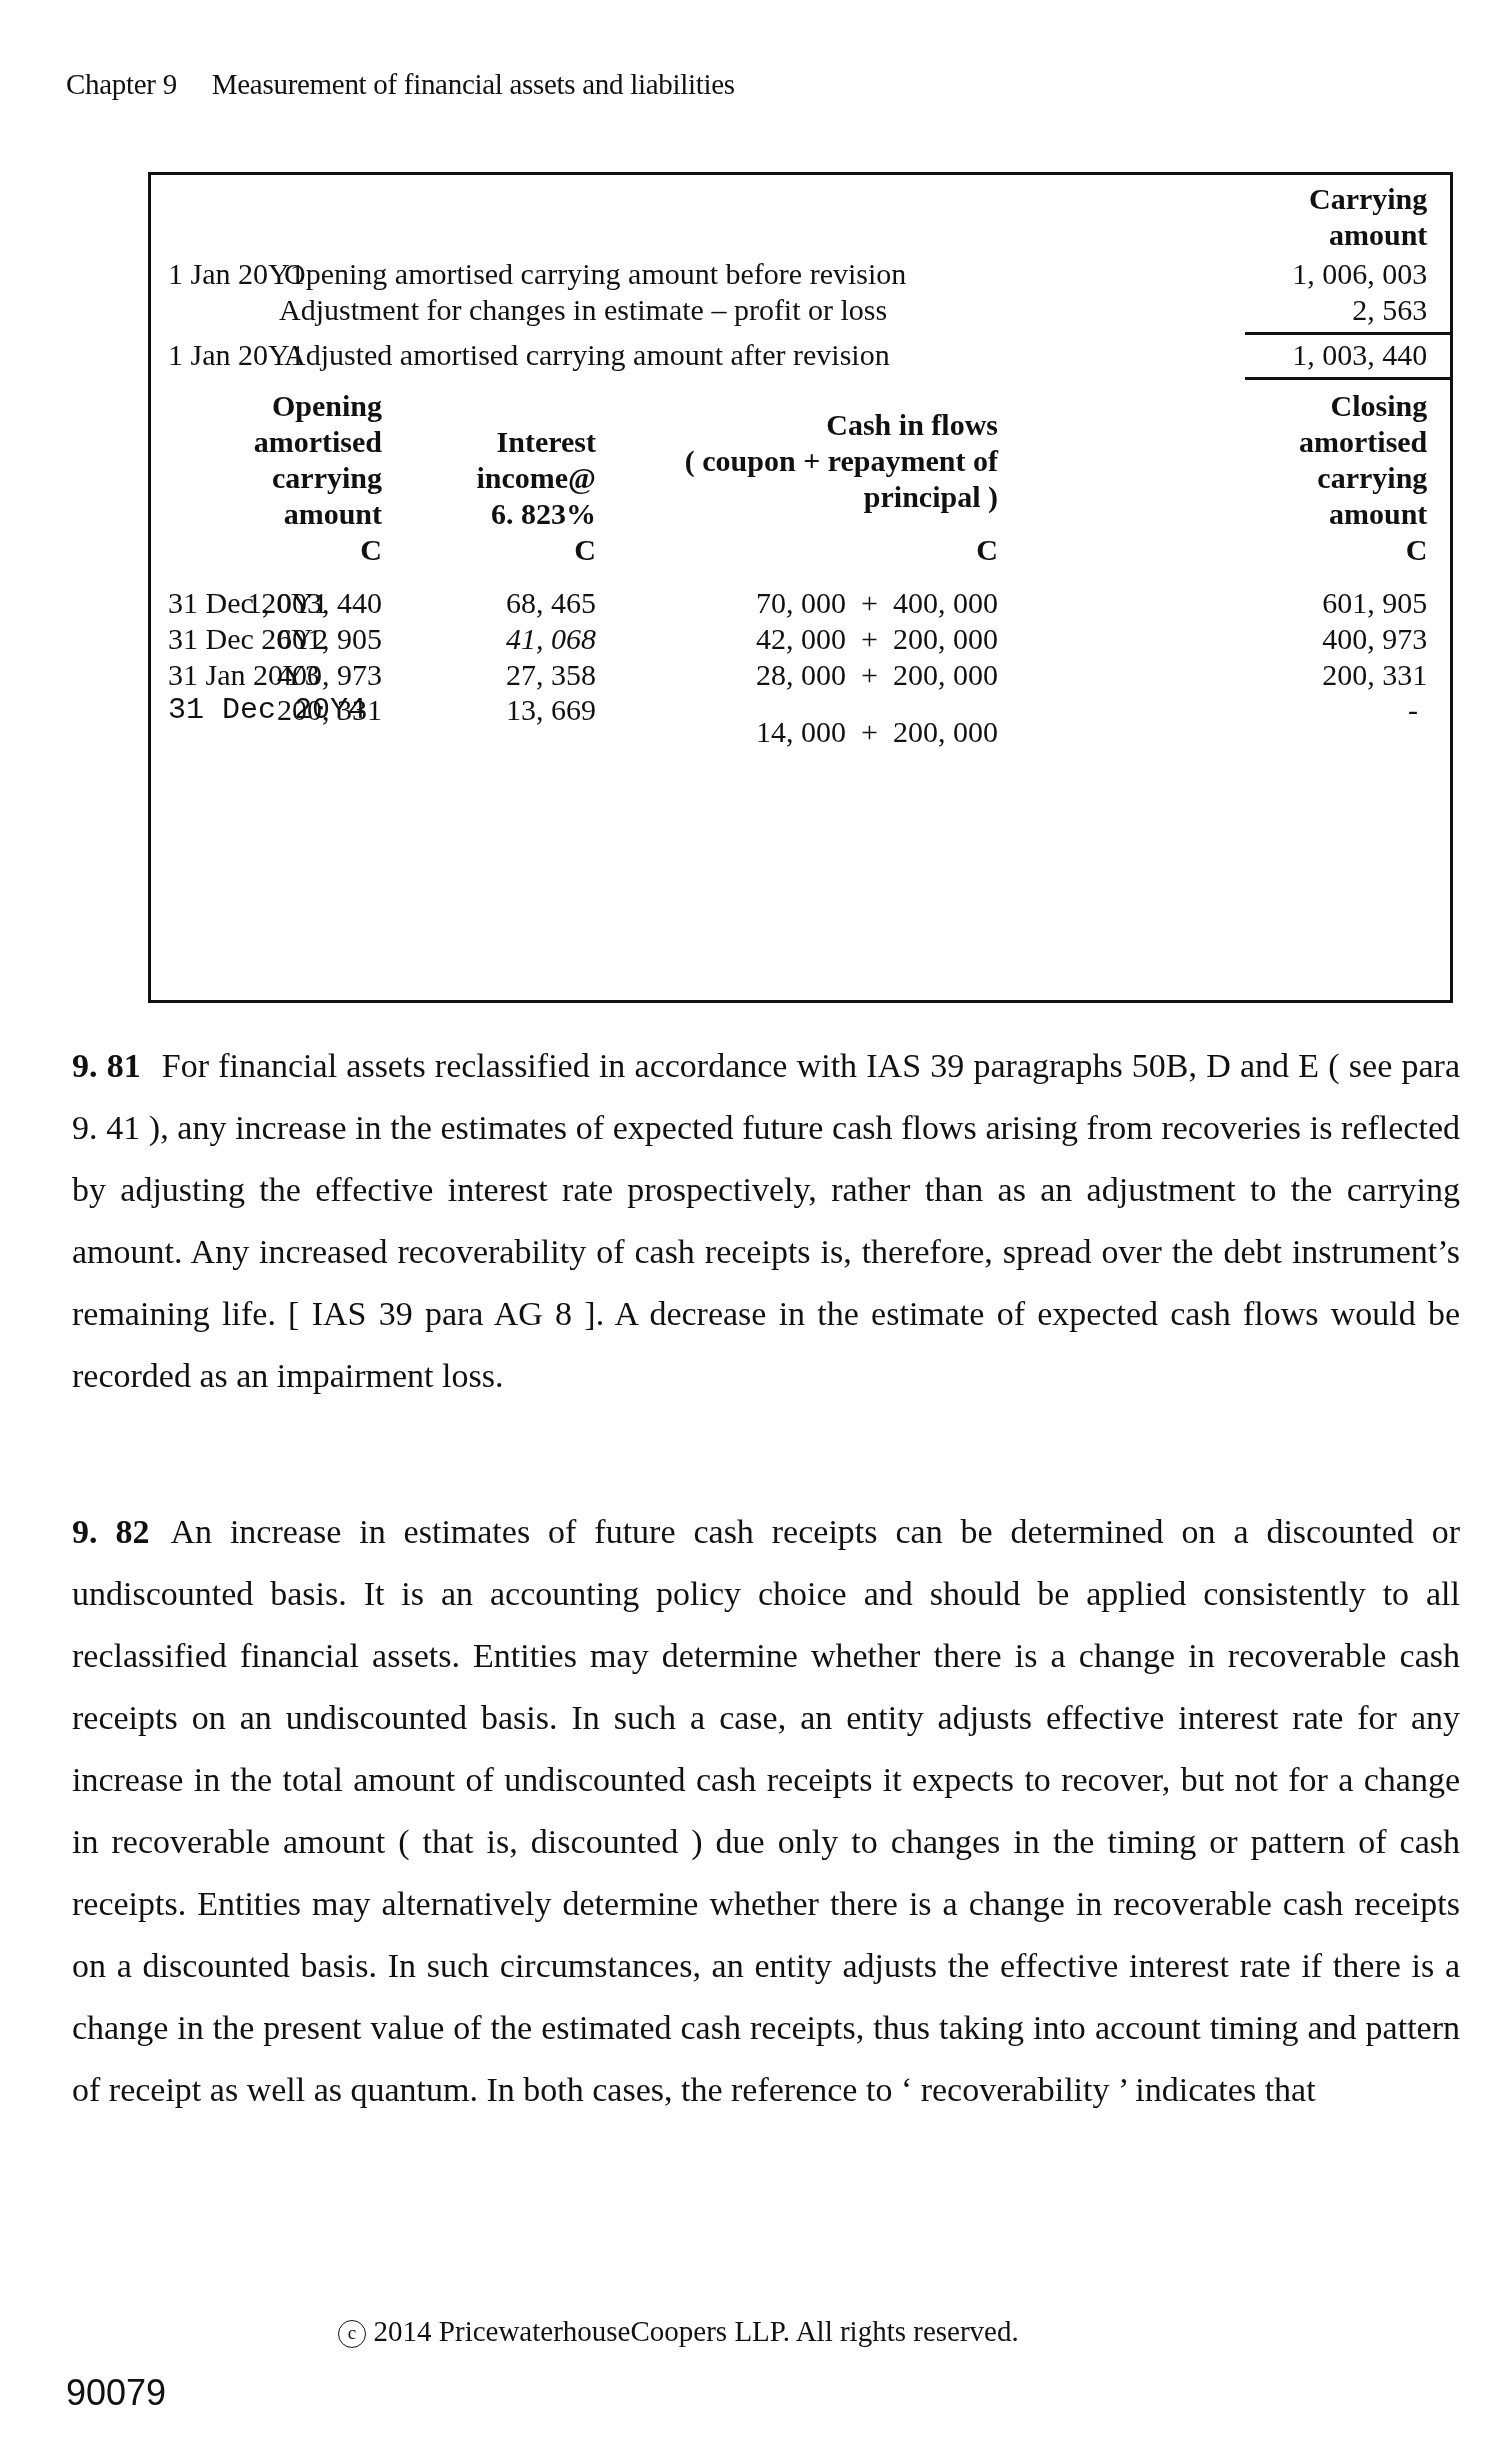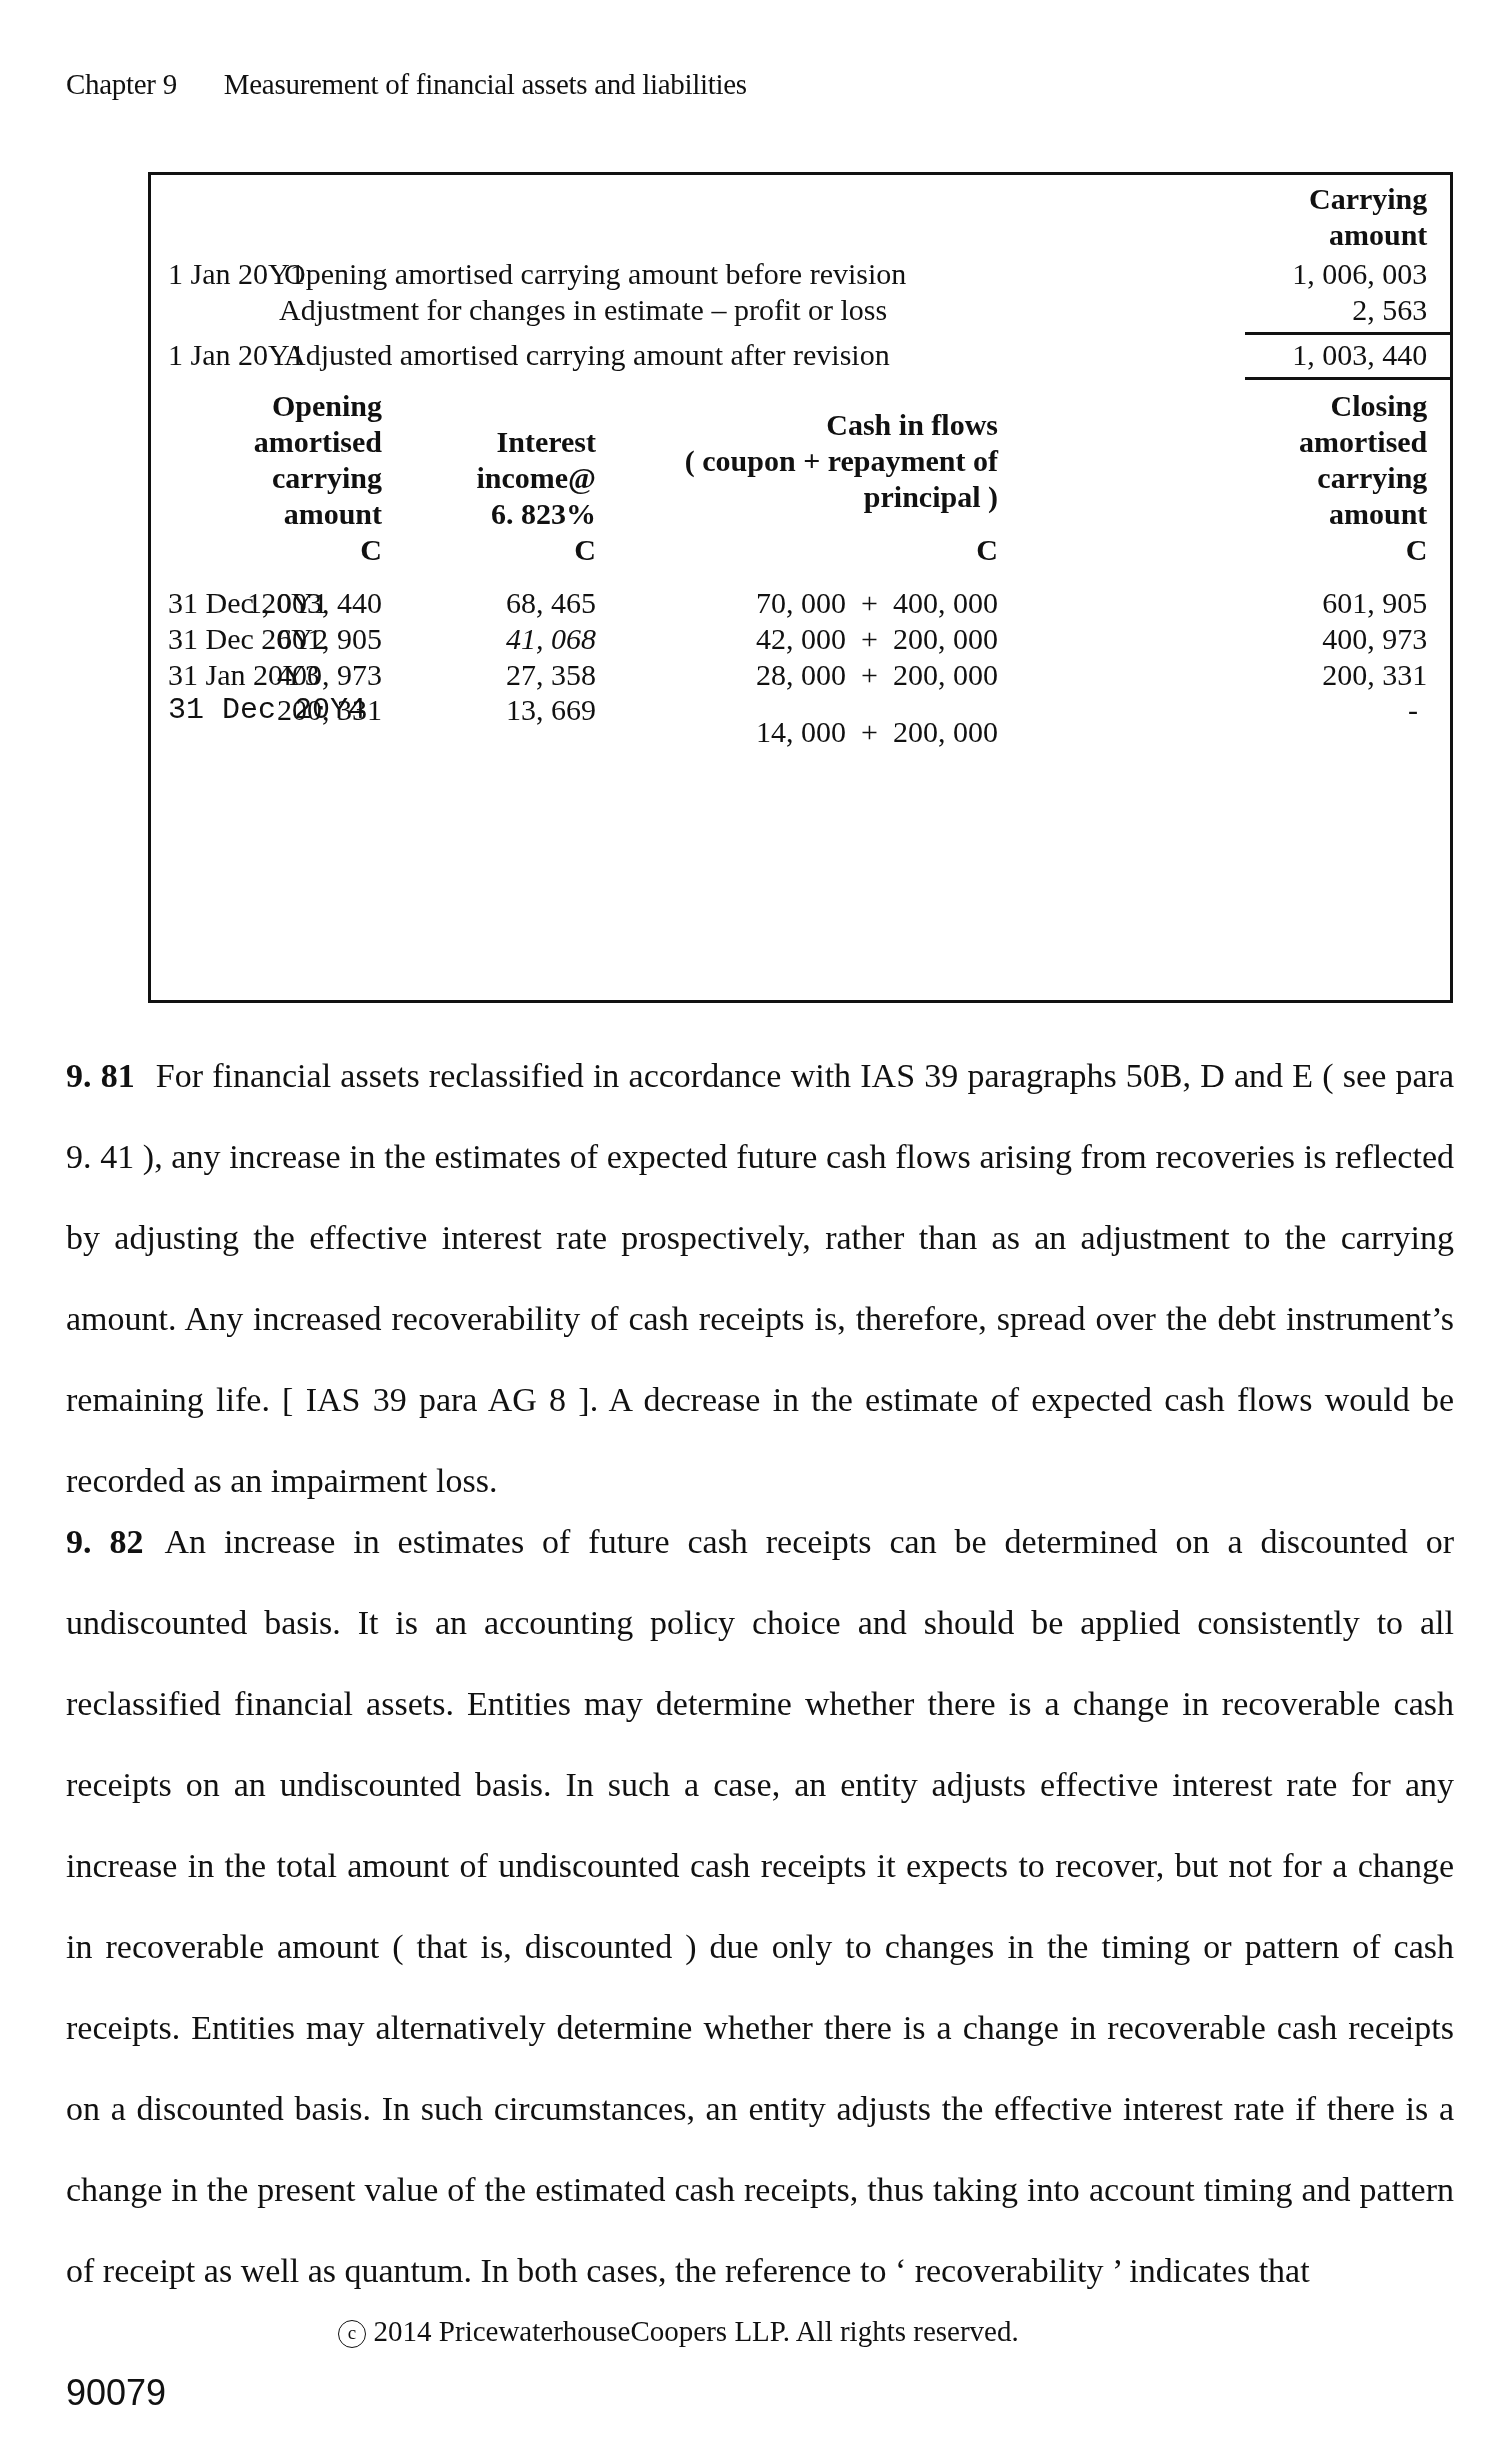--- a/index.html
+++ b/index.html
@@ -4,34 +4,34 @@
   <style>
     html, body { margin: 0; padding: 0; background: #ffffff; }
     body {
       width: 1507px; height: 2438px; position: relative; overflow: hidden;
       font-family: "Liberation Serif", "DejaVu Serif", serif; color: #111;
     }
     .running-head {
       position: absolute; left: 66px; top: 68px;
       font-size: 29px; letter-spacing: -0.3px;
     }
-    .running-head .chap { margin-right: 40px; }
+    .running-head .chap { margin-right: 28px; }
 
     .tbl-box {
       position: absolute; left: 148px; top: 172px; width: 1299px; height: 825px;
       border: 3.8px solid #111; box-sizing: content-box;
     }
     .cell { position: absolute; font-size: 30px; line-height: 36px; white-space: nowrap; }
     .r { text-align: right; }
     .b { font-weight: bold; }
     .rule { position: absolute; height: 2.8px; background: #111; }
 
     .para {
-      position: absolute; left: 66px; width: 1388px;
-      font-size: 34px; line-height: 81px; text-align: justify;
+      position: absolute; left: 72px; width: 1388px;
+      font-size: 34px; line-height: 62px; text-align: justify;
       text-align-last: left;
     }
     .para .num { font-weight: bold; margin-right: 21px; }
     .footer-copy {
       position: absolute; left: 338px; top: 2315px; font-size: 29px;
     }
     .page-code {
       position: absolute; left: 66px; top: 2372px; font-size: 36px;
       font-family: "Liberation Sans", "DejaVu Sans", sans-serif;
     }

